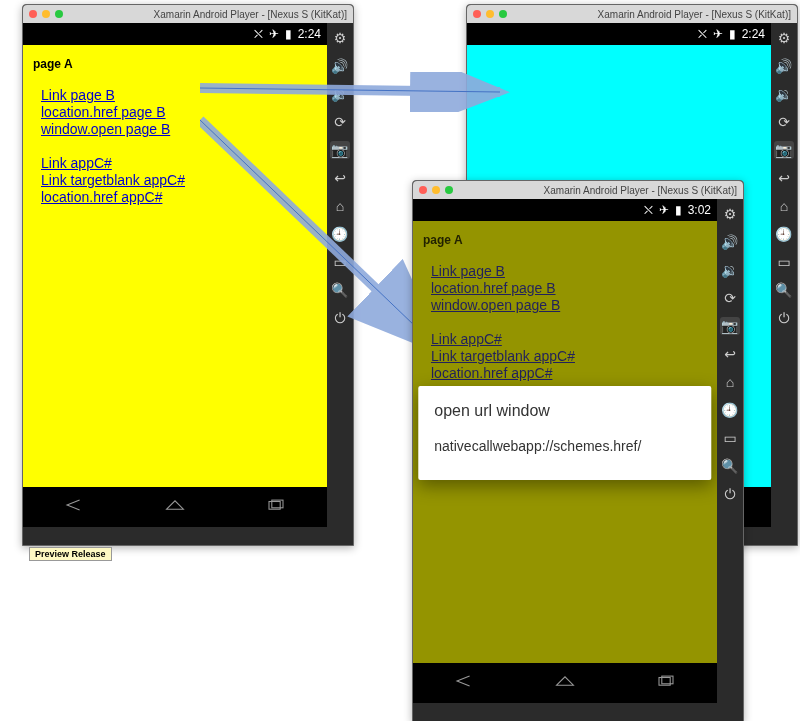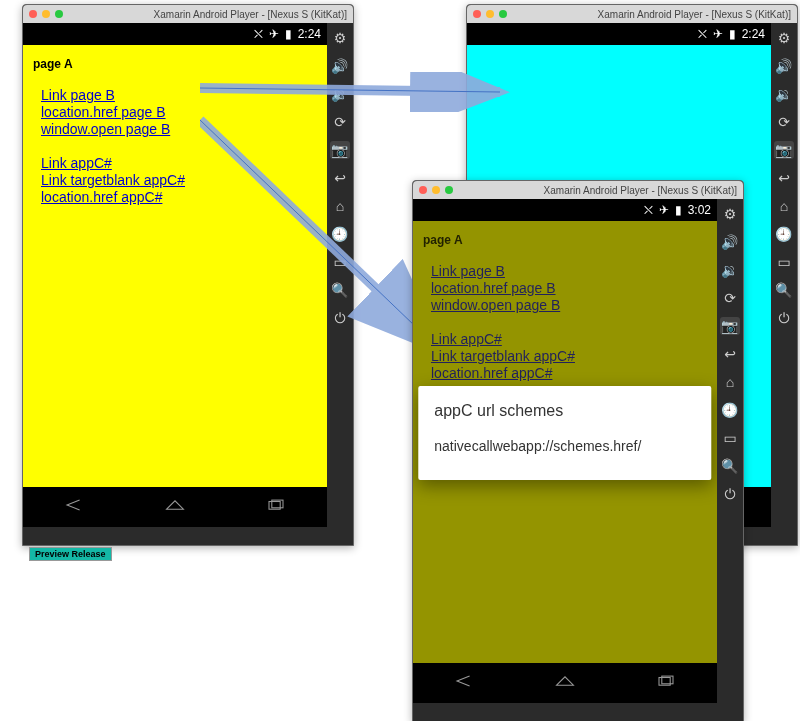--- a/index.html
+++ b/index.html
@@ -72,21 +72,21 @@
     padding:8px 10px;
     box-sizing:border-box;
     font-size:14px;
   }
   .page h2 { margin:4px 0 16px 0; font-size:12px; font-weight:bold;}
   .page a { display:block; color:#0000cc; text-decoration:underline; margin:1px 8px; font-size:14px;}
   .page .gap { height:16px; }
   .preview {
     position:absolute;
     bottom:-16px; left:6px;
-    background:#14b8a6;
+    background:#fef9c3;
     color:#000;
     font-size:9px;
     font-weight:bold;
     padding:1px 5px;
     border:1px solid #999;
   }
   
   .dim {
     position:absolute; inset:0;
     background:rgba(60,60,0,0.55);
@@ -242,21 +242,21 @@
             <a href="#">Link page B</a>
             <a href="#">location.href page B</a>
             <a href="#">window.open page B</a>
             <div class="gap"></div>
             <a href="#">Link appC#</a>
             <a href="#">Link targetblank appC#</a>
             <a href="#">location.href appC#</a>
           </div>
         <div class="dim"></div>
         <div class="dialog" style="top:48%;">
-          <div class="d-title">appC url schemes</div>
+          <div class="d-title">open url window</div>
           <div class="d-msg">nativecallwebapp://schemes.href/</div>
         </div>
       </div>
       <div class="navbar">
         <span><svg viewBox="0 0 40 20">
               <path d="M28 3 L10 10 L28 17" stroke="#999" stroke-width="1.5" fill="none"></path>
             </svg></span>
         <span><svg viewBox="0 0 40 20">
               <path d="M8 16 L20 4 L32 16 Z" stroke="#999" stroke-width="1.5" fill="none"></path>
             </svg></span>

